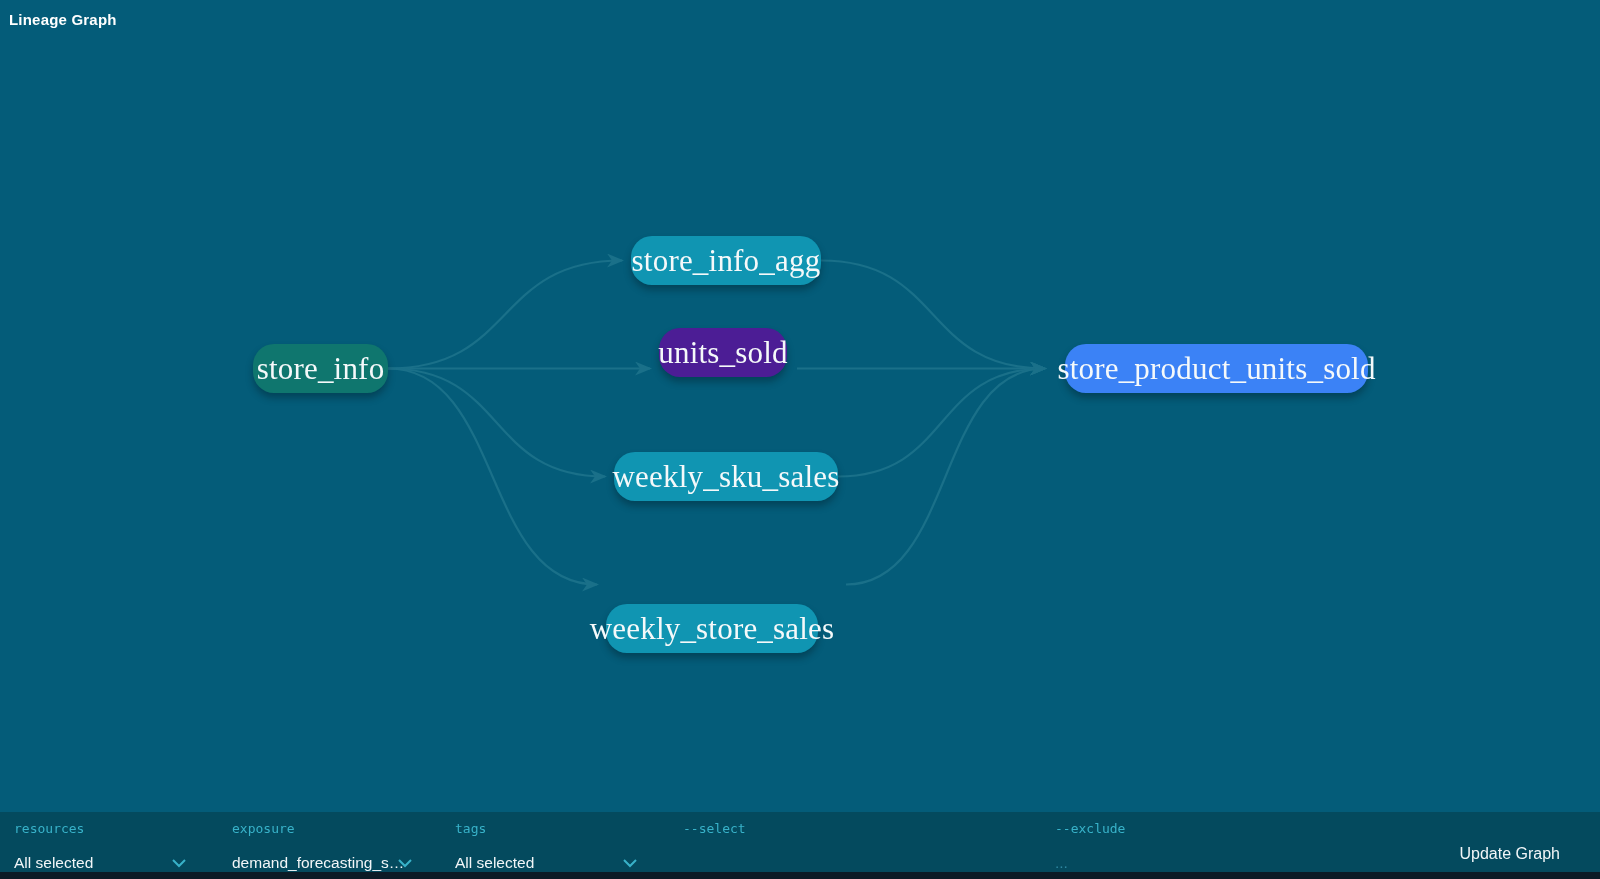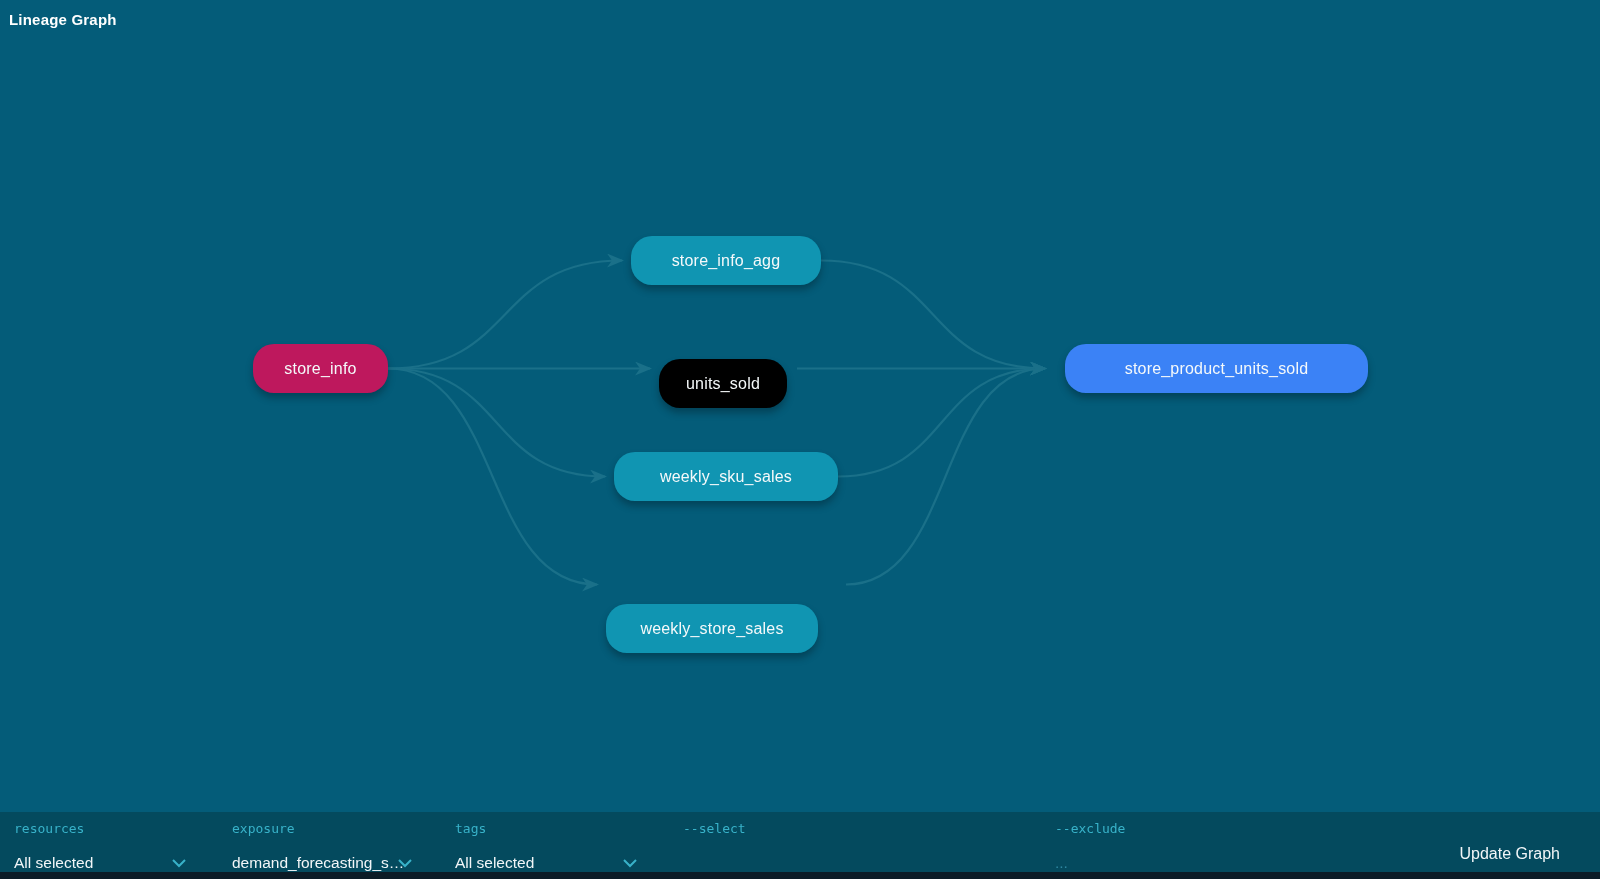--- a/index.html
+++ b/index.html
@@ -7,22 +7,22 @@
               font-family:"Liberation Sans", sans-serif; }
   .app { position:relative; width:1600px; height:879px; background:#045c79; }
 
   .page-title { position:absolute; left:9px; top:11px; color:#ffffff;
                 font-size:15px; font-weight:700; letter-spacing:.2px; }
 
   .canvas { position:absolute; left:0; top:0; width:1600px; height:812px; }
   #edge-svg { position:absolute; left:0; top:0; width:1600px; height:812px; }
 
   .node { position:absolute; display:flex; align-items:center; justify-content:center;
-          border-radius:21px; color:#f5f9fa; font-size:16px; letter-spacing:.2px;
-          box-shadow:0 5px 7px rgba(0,22,32,.35); cursor:pointer; white-space:nowrap; }
+          border-radius:21px; color:#f5f9fa; font-size:31px; letter-spacing:.2px;
+          box-shadow:0 5px 7px rgba(0,22,32,.35); cursor:pointer; white-space:nowrap;font-family:Liberation Serif, serif; }
 
   .footer { position:absolute; left:0; top:812px; width:1600px; height:60px;
             background:#044a5e;padding-left:36px; }
   .fcol { position:absolute; top:0; height:60px; }
   .flabel { display:block; margin-top:9px; font-family:"DejaVu Sans Mono", monospace;
             font-size:13px; color:#38b2c9; }
   .fvalue-row { display:flex; align-items:center; justify-content:space-between;
                 margin-top:18px; cursor:pointer; }
   .fvalue { color:#f2f6f8; font-size:15.5px; white-space:nowrap; overflow:hidden;
             text-overflow:ellipsis; }
@@ -54,23 +54,23 @@
           <path d="M 388 368.5 C 532.1 368.5, 505.9 368.5, 650 368.5" fill="none" stroke="#1a7089" stroke-width="2.2" marker-end="url(#arrow)"></path>
           <path d="M 388 368.5 C 507.35 368.5, 485.65 476.5, 605 476.5" fill="none" stroke="#1a7089" stroke-width="2.2" marker-end="url(#arrow)"></path>
           <path d="M 388 368.5 C 502.95 368.5, 482.05 584.5, 597 584.5" fill="none" stroke="#1a7089" stroke-width="2.2" marker-end="url(#arrow)"></path>
           <path d="M 821 260.5 C 944.2 260.5, 921.8 368.5, 1045 368.5" fill="none" stroke="#1a7089" stroke-width="2.2" marker-end="url(#arrow)"></path>
           <path d="M 797 368.5 C 933.4 368.5, 908.6 368.5, 1045 368.5" fill="none" stroke="#1a7089" stroke-width="2.2" marker-end="url(#arrow)"></path>
           <path d="M 838 476.5 C 951.85 476.5, 931.15 368.5, 1045 368.5" fill="none" stroke="#1a7089" stroke-width="2.2" marker-end="url(#arrow)"></path>
           <path d="M 846 584.5 C 955.45 584.5, 935.55 368.5, 1045 368.5" fill="none" stroke="#1a7089" stroke-width="2.2" marker-end="url(#arrow)"></path>
         </g>
     </svg>
     <div id="node-layer">
-        <div class="node" style="left: 253px; top: 344px; width: 135px; height: 49px; background: #be185d;">store_info</div>
+        <div class="node" style="left: 253px; top: 344px; width: 135px; height: 49px; background: #0f766e;">store_info</div>
         <div class="node" style="left: 631px; top: 236px; width: 190px; height: 49px; background: rgb(16, 149, 178);">store_info_agg</div>
-        <div class="node" style="left: 659px; top: 359px; width: 128px; height: 49px; background: #000000;">units_sold</div>
+        <div class="node" style="left: 659px; top: 328px; width: 128px; height: 49px; background: #4c1d95;">units_sold</div>
         <div class="node" style="left: 614px; top: 452px; width: 224px; height: 49px; background: rgb(16, 149, 178);">weekly_sku_sales</div>
         <div class="node" style="left: 606px; top: 560px; width: 212px; height: 49px; background: rgb(16, 149, 178); margin-top: 44px;">weekly_store_sales</div>
         <div class="node" style="left: 1065px; top: 344px; width: 303px; height: 49px; background: #3b82f6;">store_product_units_sold</div>
       </div>
   </div>
 
   <div class="page-title">Lineage Graph</div>
 
   <div class="footer">
 

